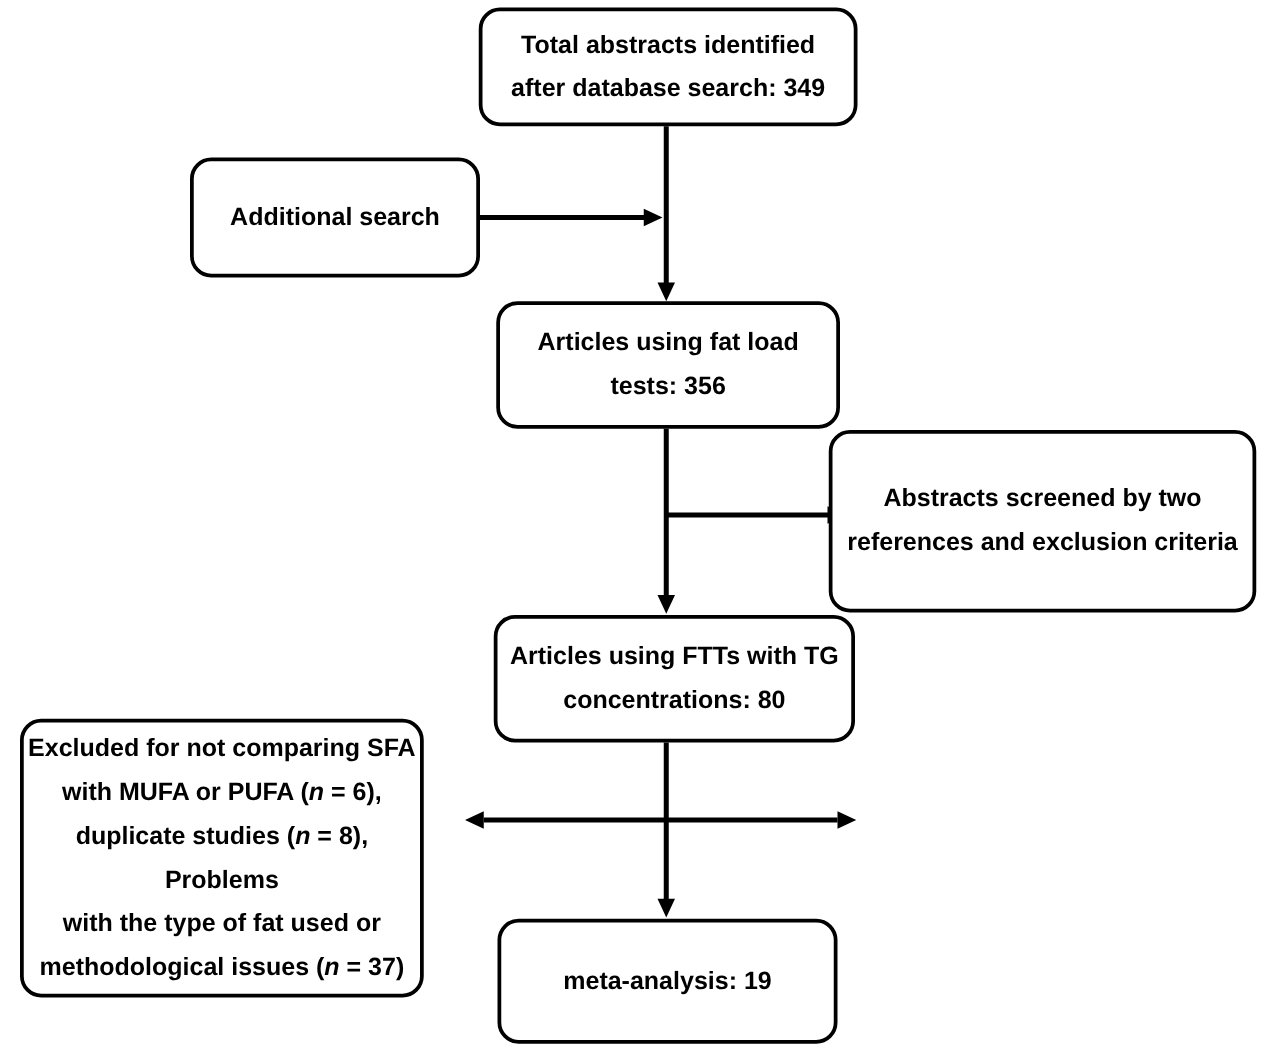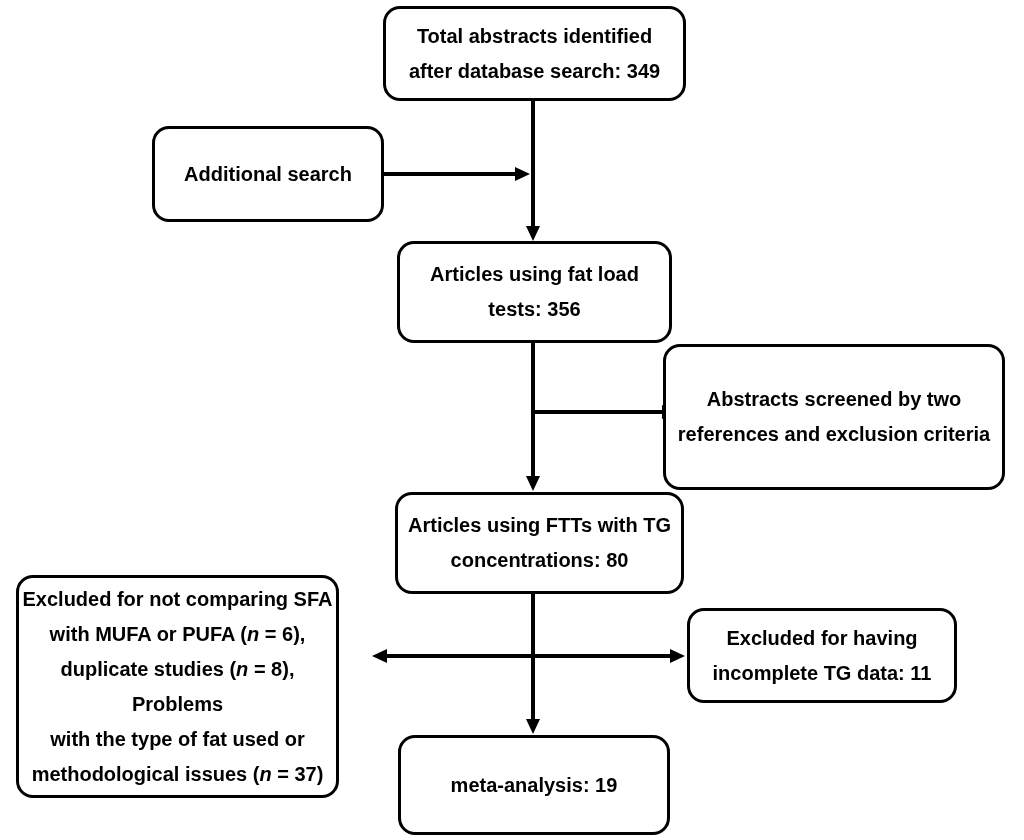--- a/index.html
+++ b/index.html
@@ -113,22 +113,18 @@
   </div>
 
   <div class="box b6">
     <div>Excluded for not comparing SFA</div>
     <div>with MUFA or PUFA (<i>n</i> = 6),</div>
     <div>duplicate studies (<i>n</i> = 8), Problems</div>
     <div>with the type of fat used or</div>
     <div>methodological issues (<i>n</i> = 37)</div>
   </div>
 
-  <div class="box b7">
-    <div>Excluded for having</div>
-    <div>incomplete TG data: 11</div>
-  </div>
 
   <div class="box b8">
     <div>meta-analysis: 19</div>
   </div>
 
 </div>
 
 </body></html>

